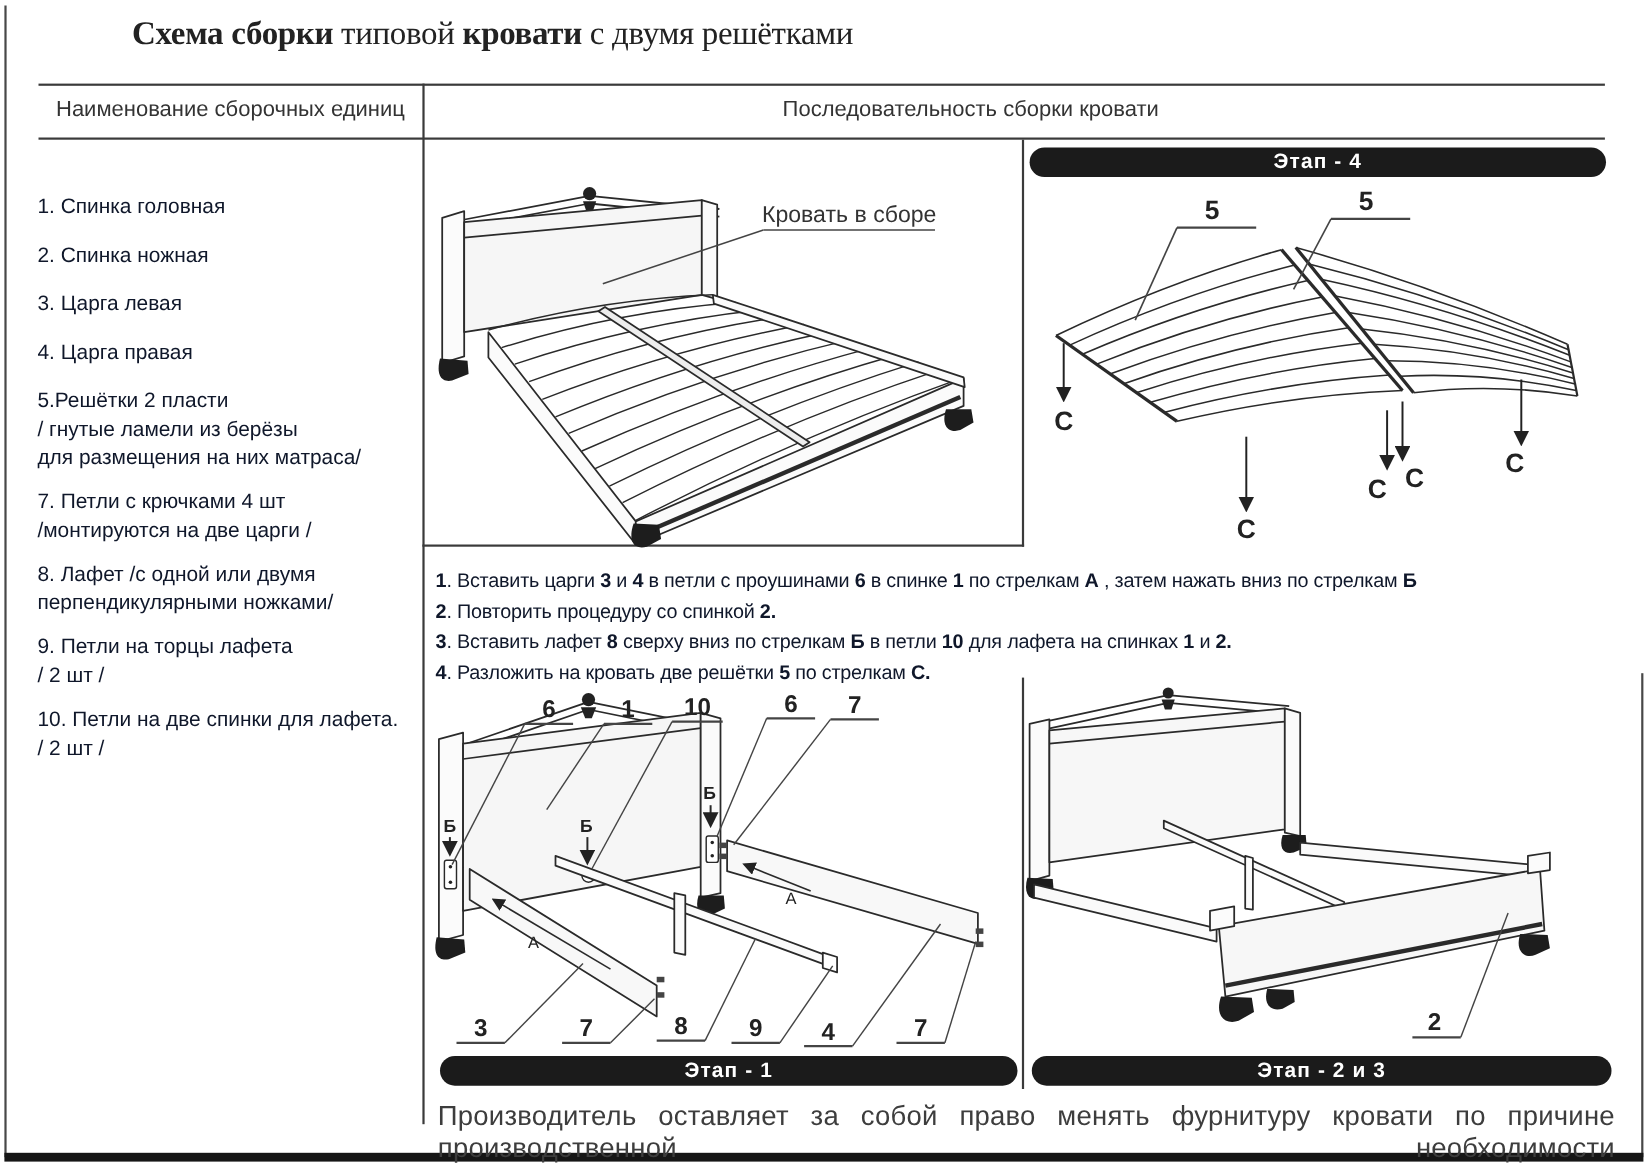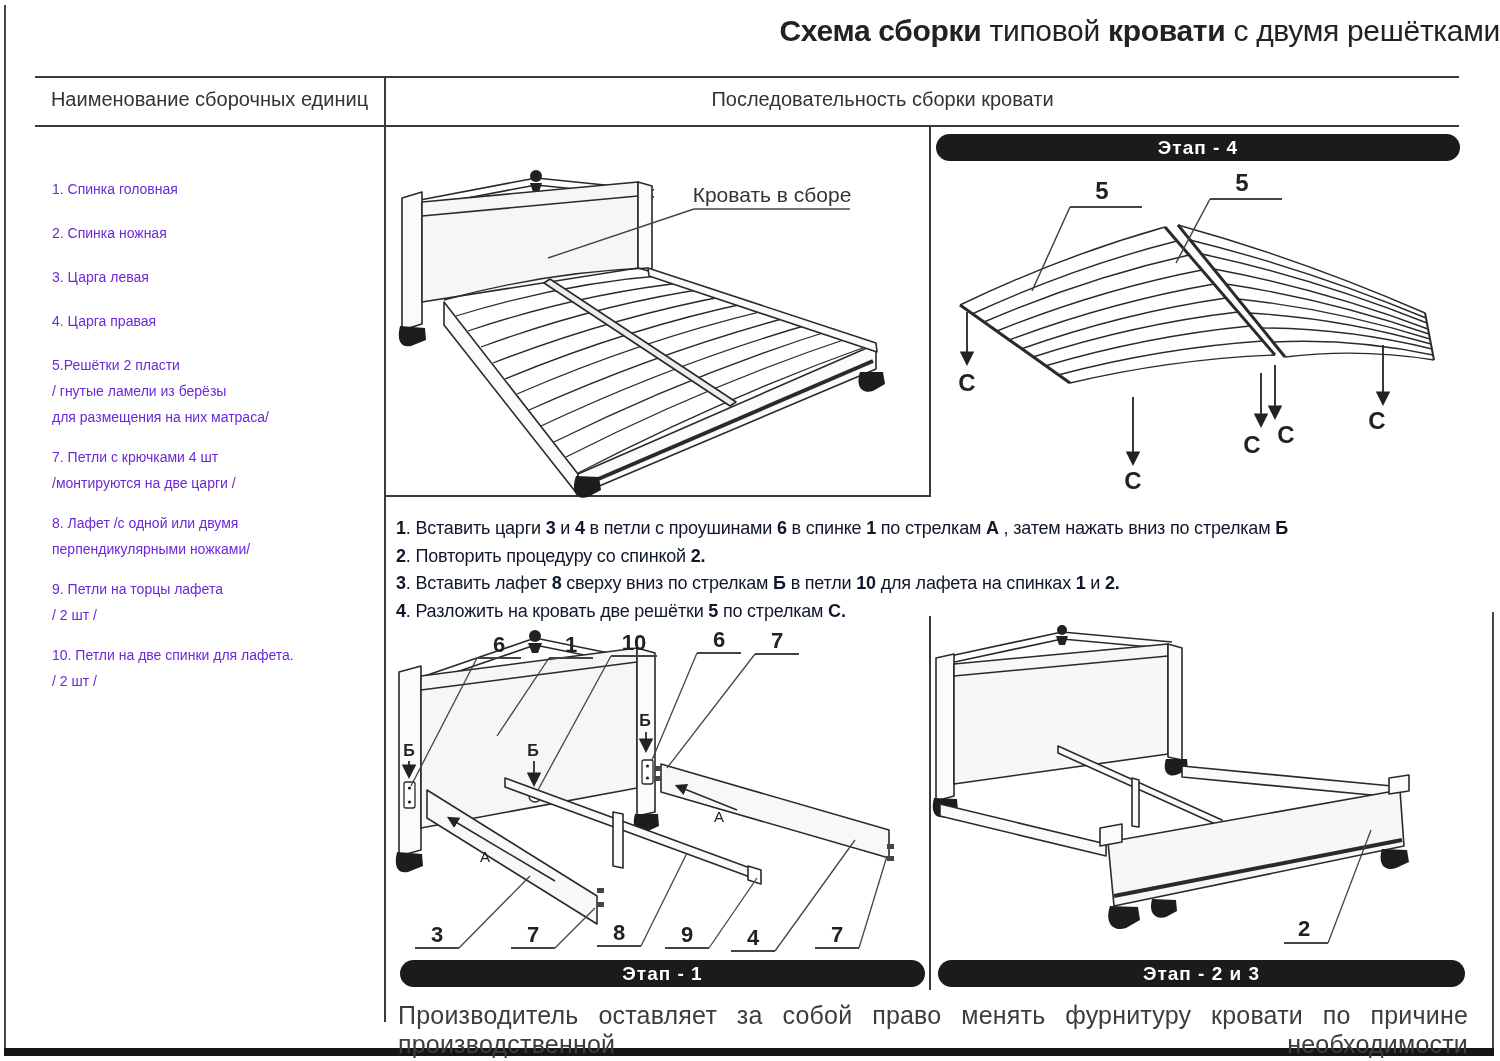--- a/index.html
+++ b/index.html
@@ -1,24 +1,24 @@
 <!DOCTYPE html>
 <html><head>
 <meta charset="utf-8">
 <style>
   html,body{margin:0;padding:0;background:#e8e8e8;}
   .page{position:relative;width:1500px;height:1061px;background:#ffffff;overflow:hidden;
         font-family:"Liberation Sans", sans-serif;color:#2a2a2a;}
   .abs{position:absolute;}
   .line{position:absolute;background:#3a3a3a;}
-  .title{position:absolute;top:14px;left:0;right:0;text-align:right;padding-left:120px;
-         font-size:30px;letter-spacing:-0.3px;color:#222;}
+  .title{position:absolute;top:14px;left:0;right:0;text-align:left;padding-left:120px;
+         font-size:30px;letter-spacing:-0.3px;color:#222;font-family:Liberation Serif, serif;}
   .title b{font-weight:700;}
   .col-header{position:absolute;top:88px;font-size:20px;color:#333;text-align:center;}
-  .parts{position:absolute;left:52px;top:176px;width:346px;font-size:14px;line-height:26px;color:#6d28d9;}
+  .parts{position:absolute;left:34px;top:176px;width:346px;font-size:19px;line-height:26px;color:#0f172a;}
   .parts .item{white-space:pre-line;margin-bottom:18px;}
   .parts .item.multi{margin-bottom:14px;}
   .pill{position:absolute;height:27px;background:#1b1b1b;border-radius:14px;color:#fff;
         font-size:19px;font-weight:700;letter-spacing:1px;text-align:center;line-height:27px;}
   .instructions{position:absolute;left:396px;top:515px;width:1074px;font-size:18px;
         line-height:27.5px;color:#0f172a;letter-spacing:-0.2px;}
   .instructions b{font-weight:700;}
   .footer{position:absolute;left:398px;top:1001px;width:1070px;font-size:25px;color:#3d3d3d;
         text-align:justify;text-align-last:justify;letter-spacing:0.2px;word-spacing:6px;}
   svg{position:absolute;overflow:visible;}

